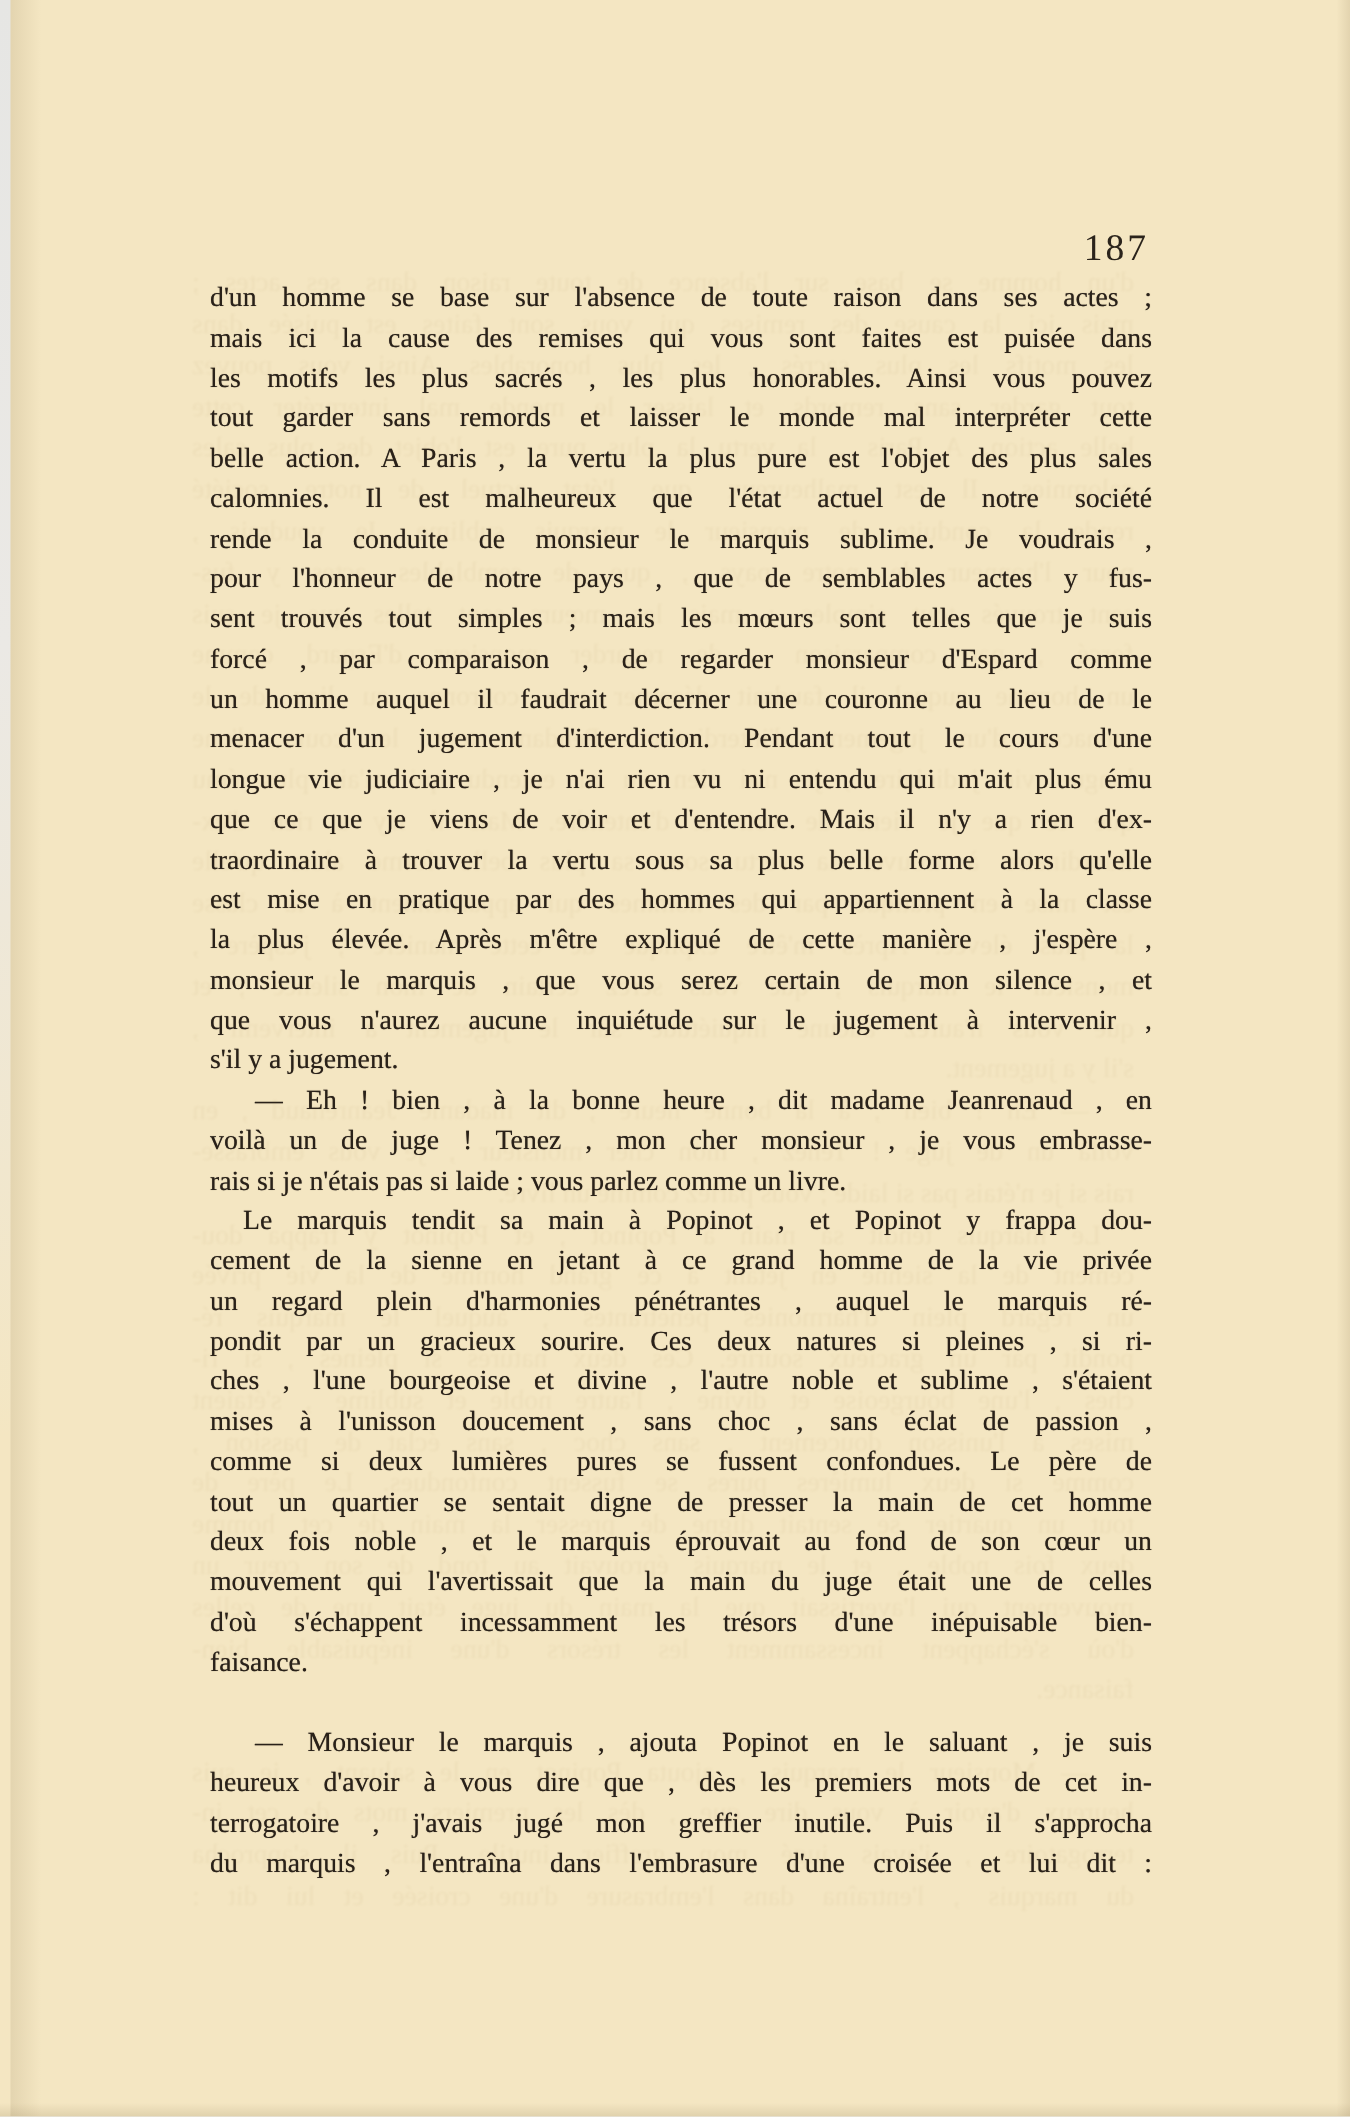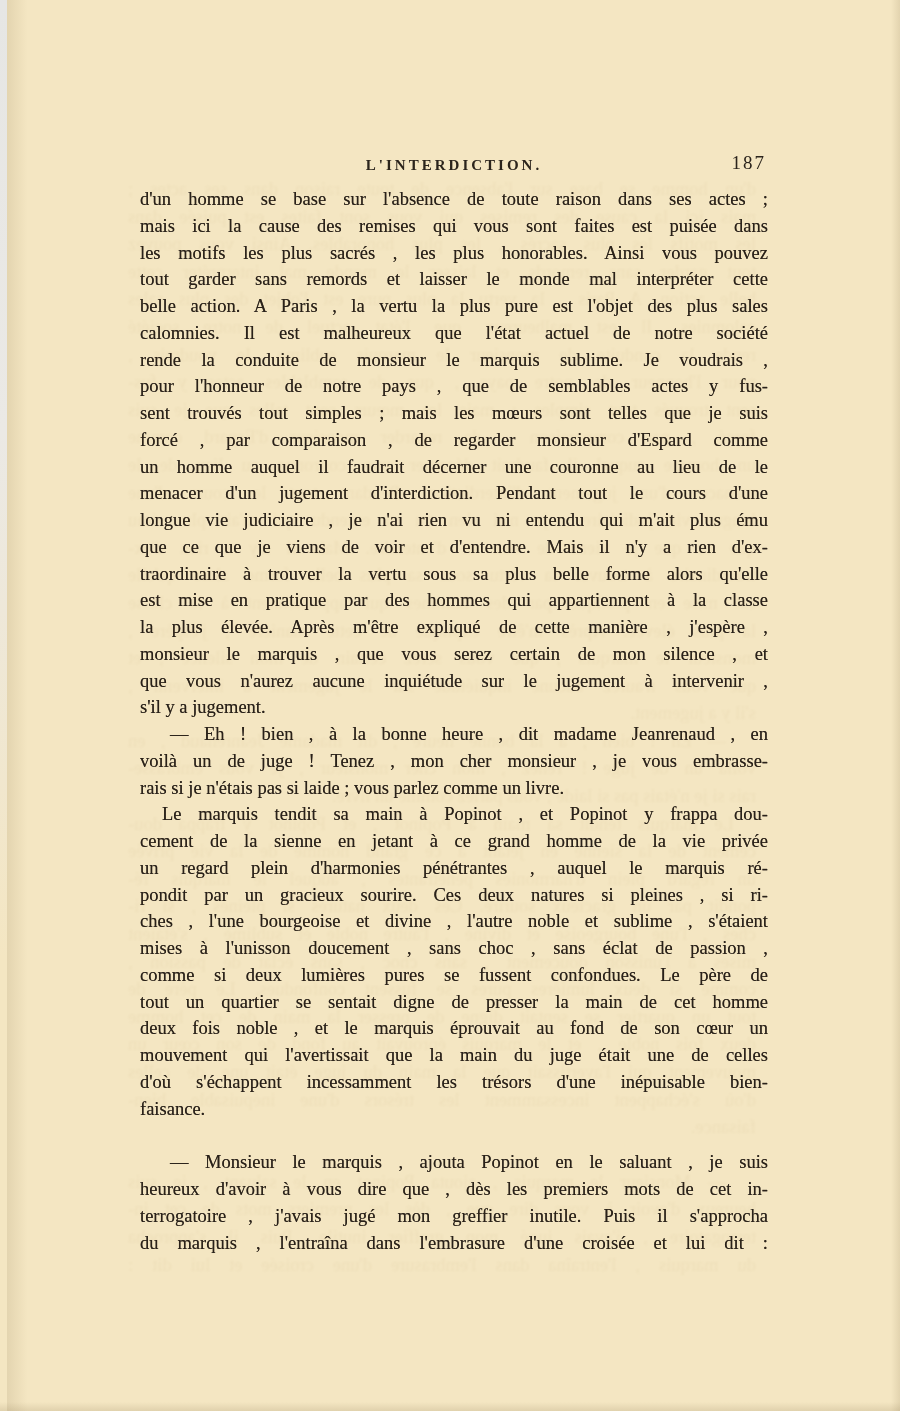--- a/index.html
+++ b/index.html
@@ -42,21 +42,21 @@
   .running-title {
     text-align: center;
     font-size: 15px;
     font-weight: bold;
     letter-spacing: 3px;
     padding-top: 5px;
     color: #2b241c;
   }
   .page-number {
     position: absolute; right: 2px; top: 0;
-    font-size: 19px;
+    font-size: 25px;
     letter-spacing: 2px;
     color: #2b241c;
   }
   .text-block {
     position: absolute; left: 140px; top: 186px; width: 628px;
     font-size: 18.5px;
     line-height: 26.75px;
     color: #292119;
     text-shadow: 0 0 0.5px rgba(41,33,25,0.65);
   }
@@ -84,21 +84,20 @@
 </head>
 <body>
 
 <div class="page">
   <div class="scan-strip"></div>
   <div class="left-shade"></div>
   <div class="right-shade"></div>
   <div class="bottom-shade"></div>
 
   <div class="header">
-    <div class="running-title">L'INTERDICTION.</div>
     <div class="page-number">187</div>
   </div>
 
   <div class="text-block">
       <div class="para ">
         <div class="line">d'un homme se base sur l'absence de toute raison dans ses actes ;</div>
         <div class="line">mais ici la cause des remises qui vous sont faites est puisée dans</div>
         <div class="line">les motifs les plus sacrés , les plus honorables. Ainsi vous pouvez</div>
         <div class="line">tout garder sans remords et laisser le monde mal interpréter cette</div>
         <div class="line">belle action. A Paris , la vertu la plus pure est l'objet des plus sales</div>

